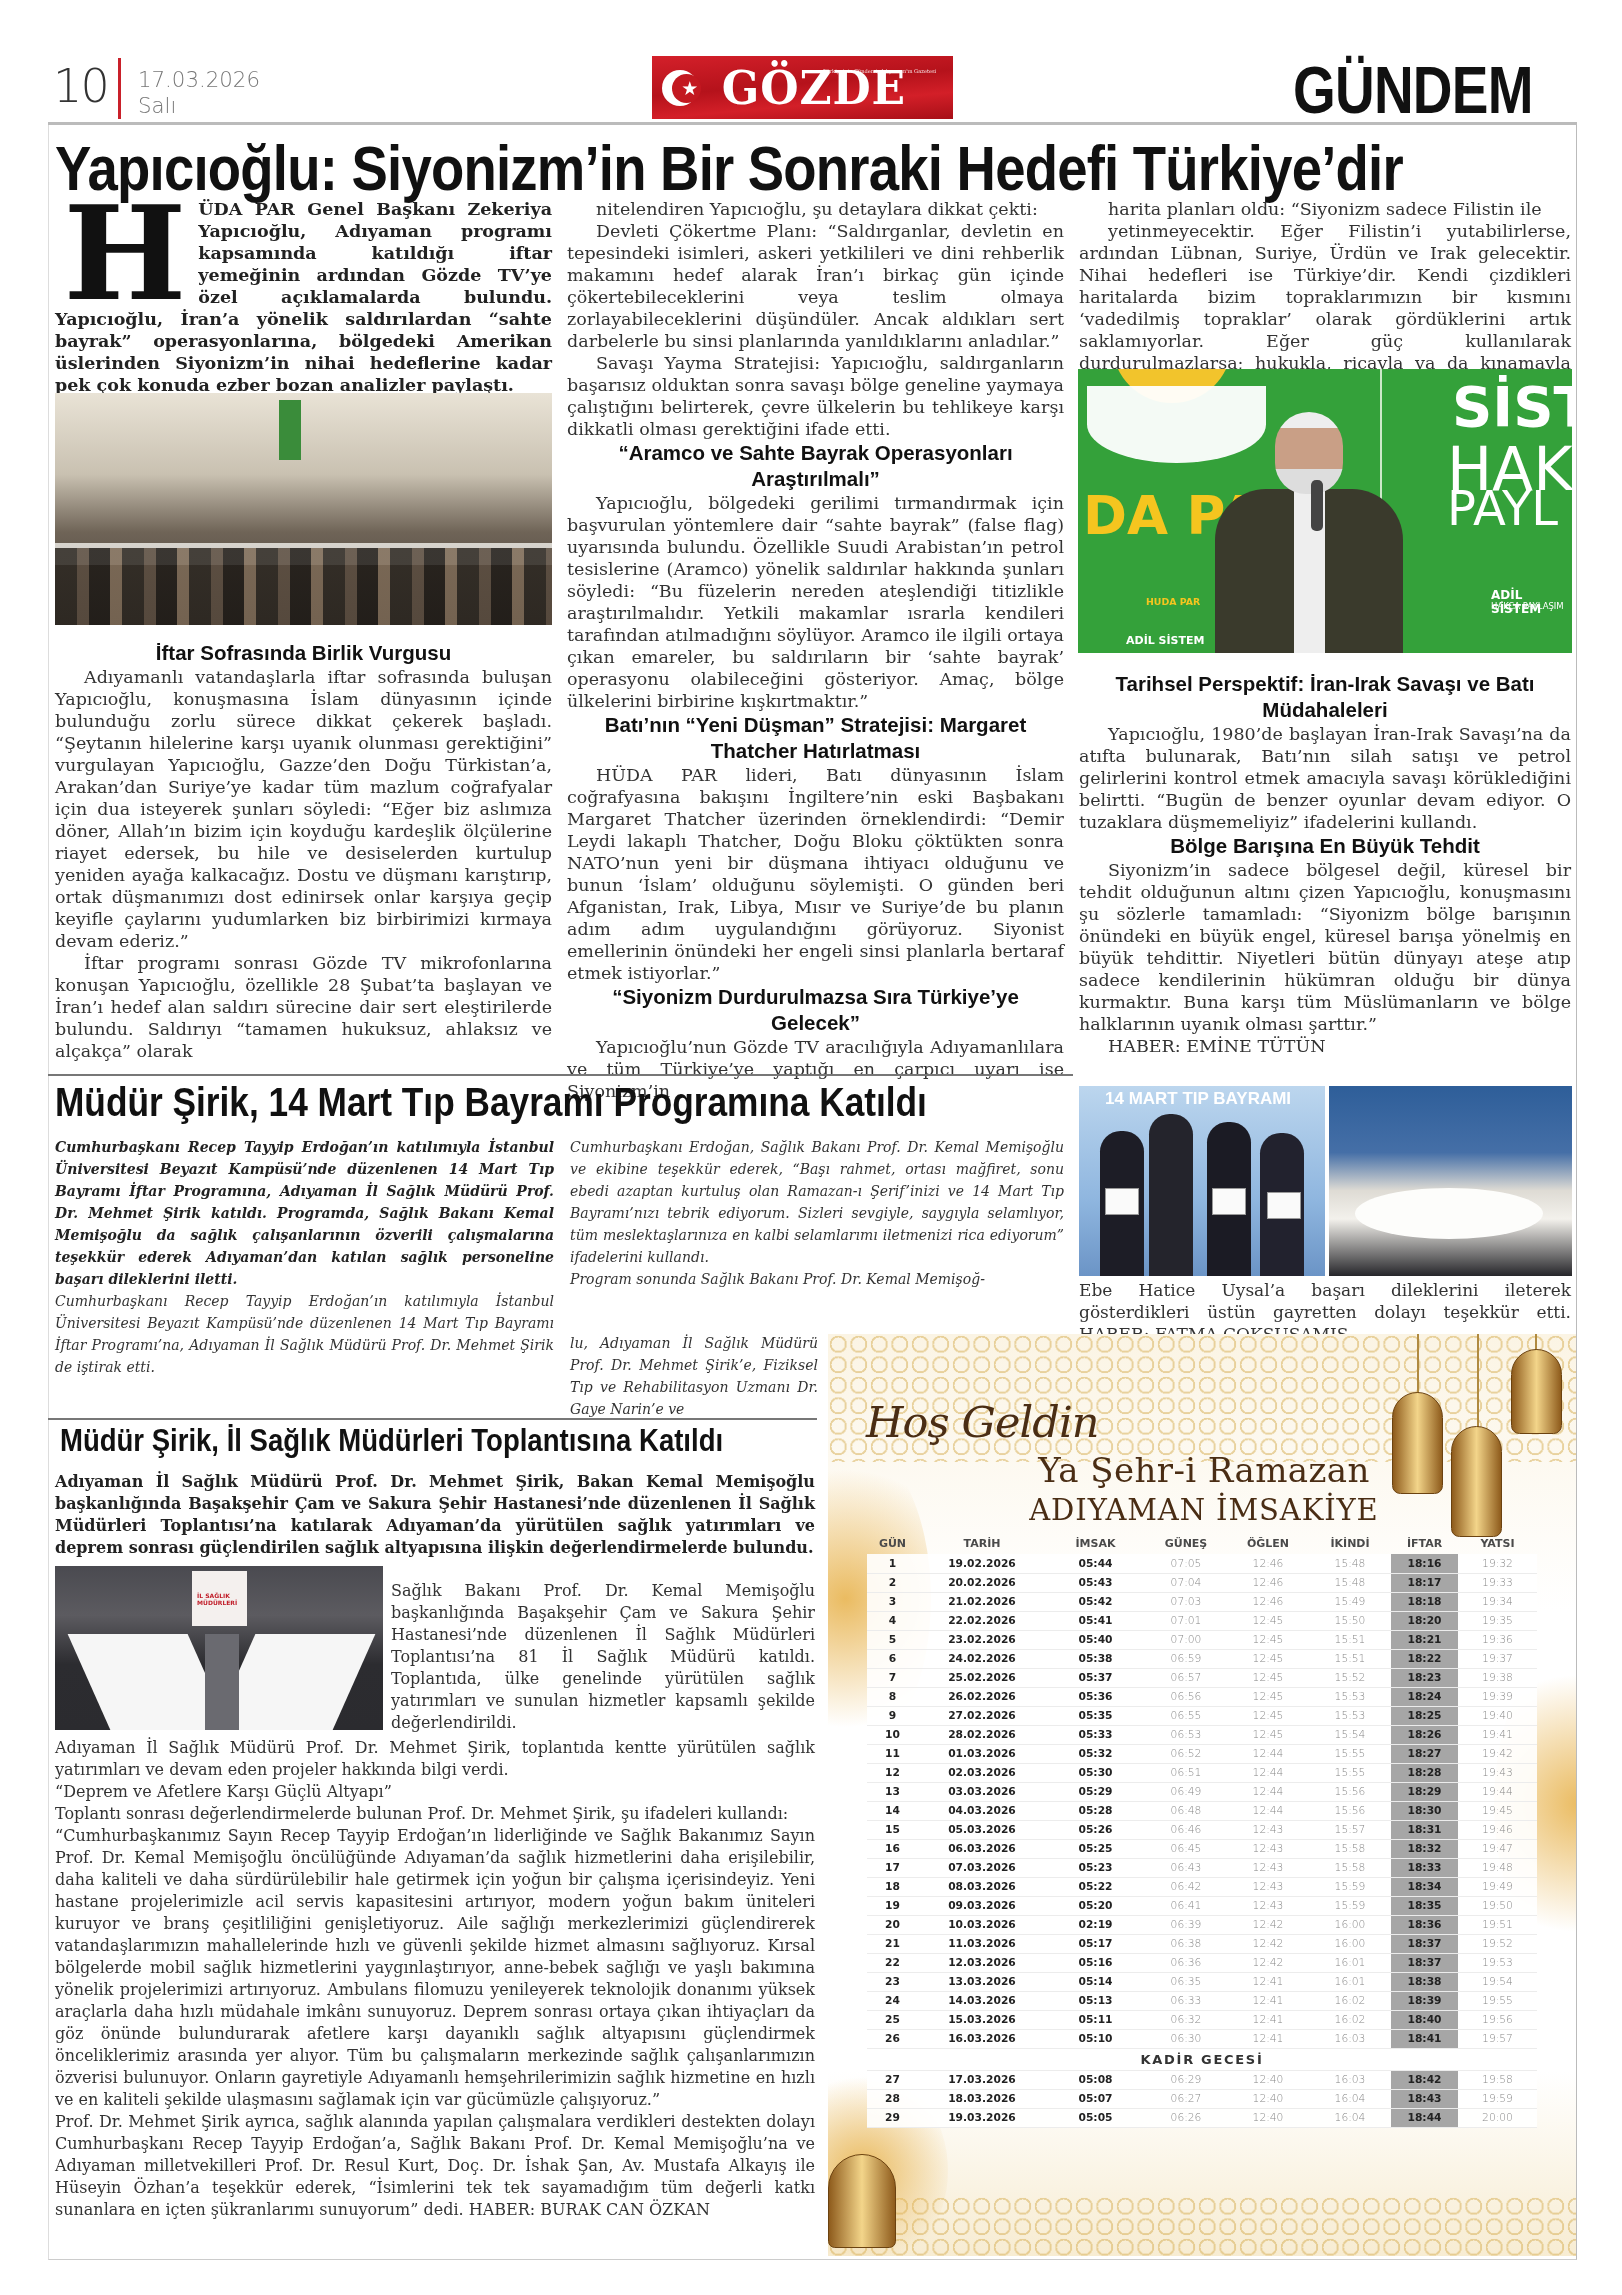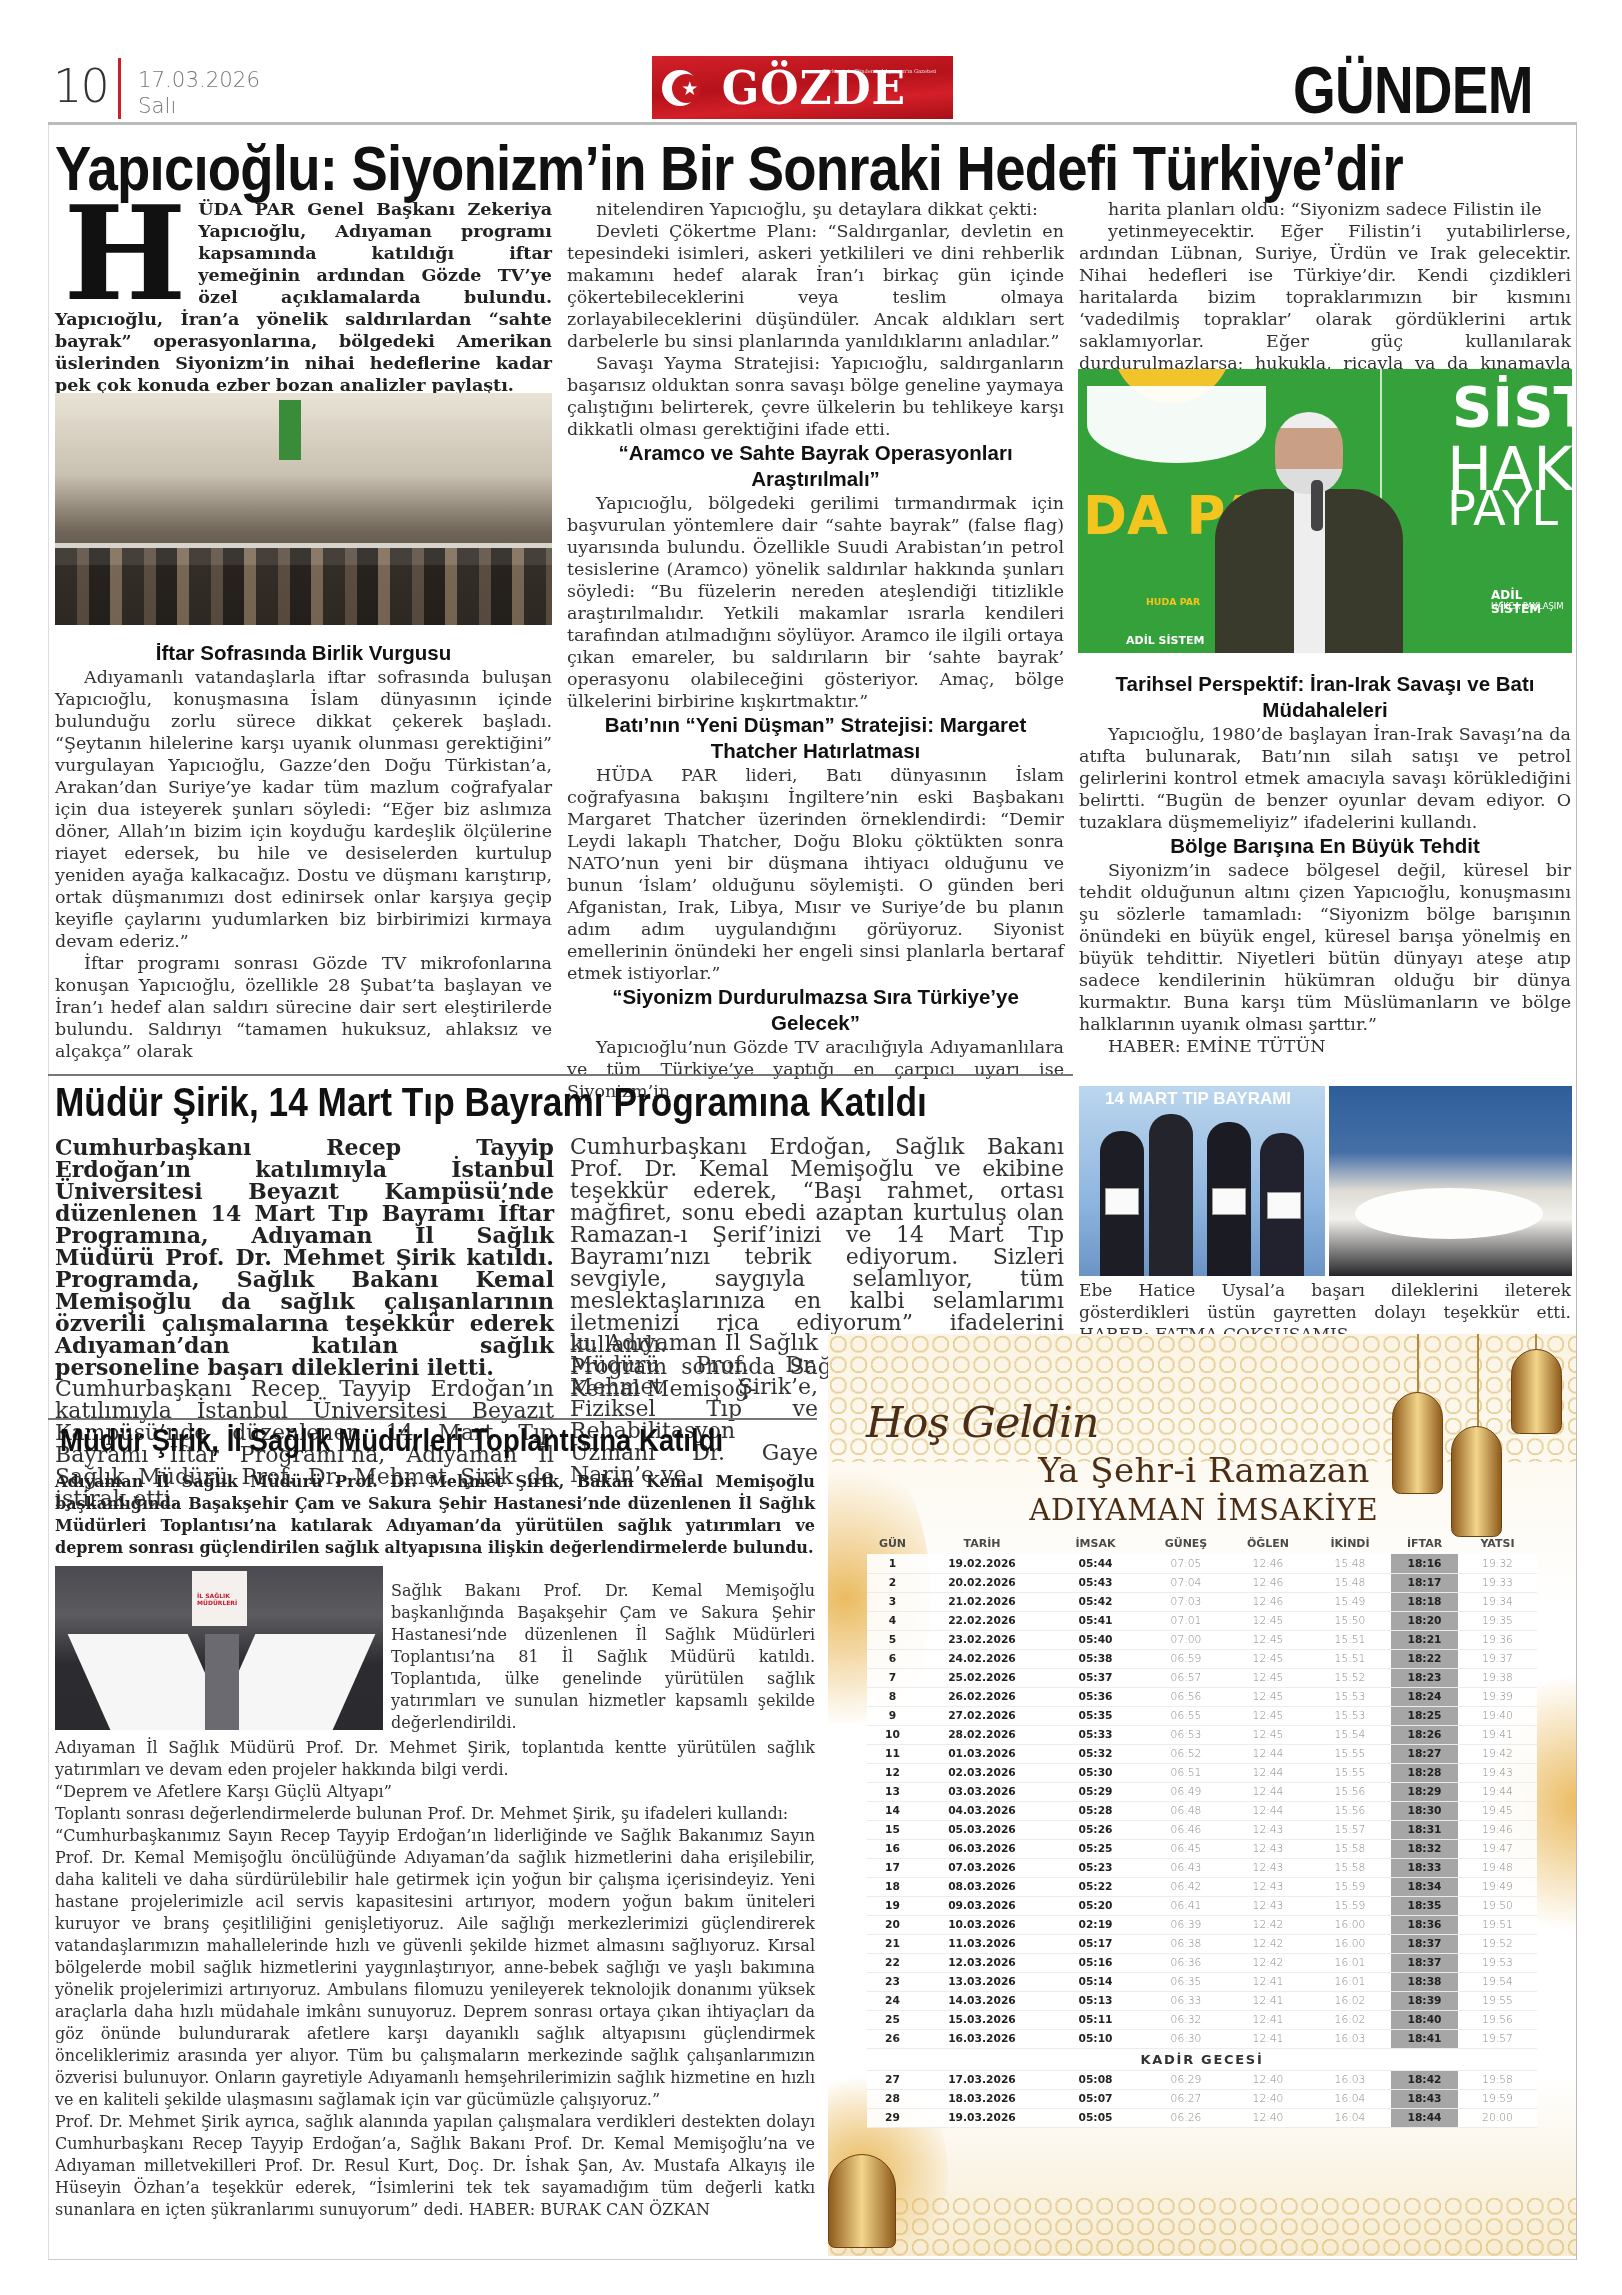--- a/index.html
+++ b/index.html
@@ -49,21 +49,21 @@
   .photo-speaker .person { position: absolute; left: 137px; top: 43px; width: 188px; height: 241px; }
   .photo-speaker .head { position: absolute; left: 60px; top: 0; width: 68px; height: 82px; border-radius: 34px 34px 31px 31px; background: linear-gradient(180deg, #eee 0 20%, #c99f86 20% 70%, #ddd 70%); }
   .photo-speaker .body { position: absolute; left: 0; top: 77px; width: 188px; height: 164px; border-radius: 51px 51px 0 0; background: #3a3a2c; }
   .photo-speaker .shirt { position: absolute; left: 79px; top: 79px; width: 31px; height: 162px; background: #eee; }
   .photo-speaker .mic { position: absolute; left: 96px; top: 68px; width: 12px; height: 51px; background: #444; border-radius: 5.1px; }
 
   .rule-h { position: absolute; height: 1.7px; background: #777; }
 
   
   .headline2 { left: 55px; top: 1078px; font-family: "Liberation Sans", sans-serif; font-weight: bold; font-size: 41px; line-height: 48px; color: #111; transform: scaleX(0.86); transform-origin: left top; white-space: nowrap; }
-  .col2 { font-size: 22px; line-height: 22px; }
+  .col2 { font-size: 14px; line-height: 22px; font-style: italic; }
   .col2 p { text-indent: 0; }
   .photo-award { left: 1079px; top: 1086px; width: 246px; height: 190px; background: linear-gradient(180deg, #bcd6ee 0%, #8fb6df 60%, #6b94c6 100%); }
   .photo-award .fig { position: absolute; bottom: 0; width: 44px; border-radius: 20.5px 20.5px 0 0; }
   .photo-award .cert { position: absolute; width: 34px; height: 27px; background: #fafafa; border: 1.7px solid #999; }
   .photo-dinner { left: 1329px; top: 1086px; width: 243px; height: 190px; background: linear-gradient(180deg, #2e5e99 0%, #456fa7 35%, #dedbd4 55%, #f3f1ec 70%, #26262a 100%); }
   .photo-dinner .table { position: absolute; left: 26px; top: 102px; width: 188px; height: 51px; border-radius: 50%; background: #fdfdfb; }
   .caption { position: absolute; font-size: 17px; line-height: 22px; text-align: justify; color: #333; }
 
   
   .headline3 { left: 60px; top: 1421px; font-family: "Liberation Sans", sans-serif; font-weight: bold; font-size: 32px; line-height: 39px; color: #111; transform: scaleX(0.86); transform-origin: left top; white-space: nowrap; }

